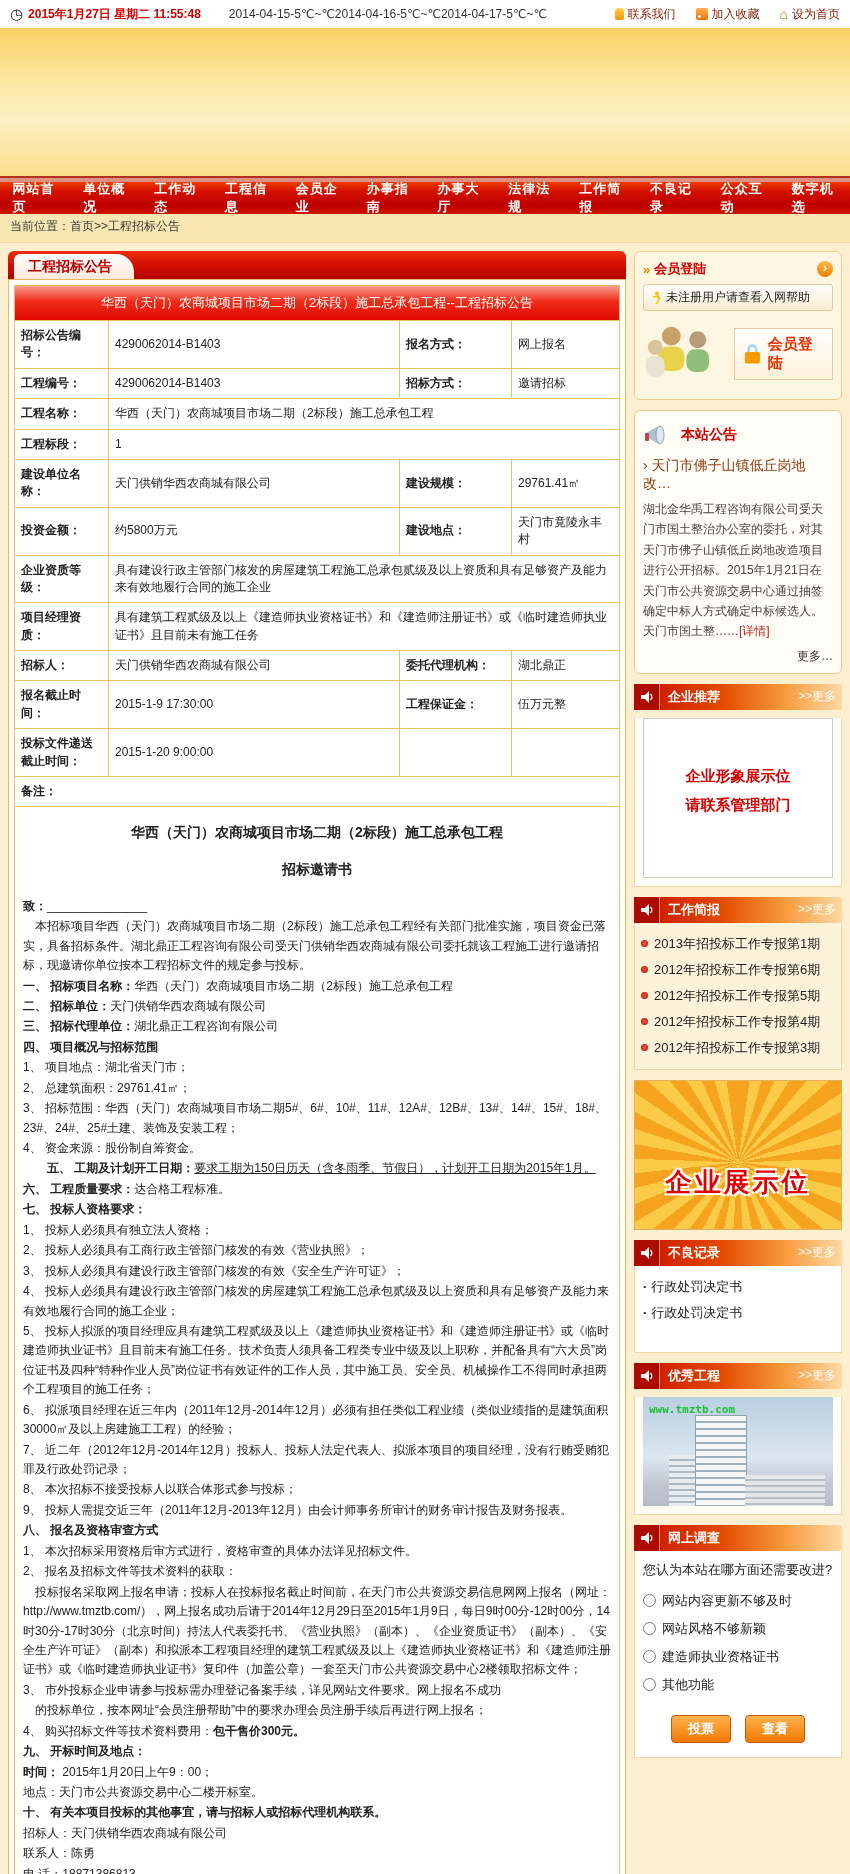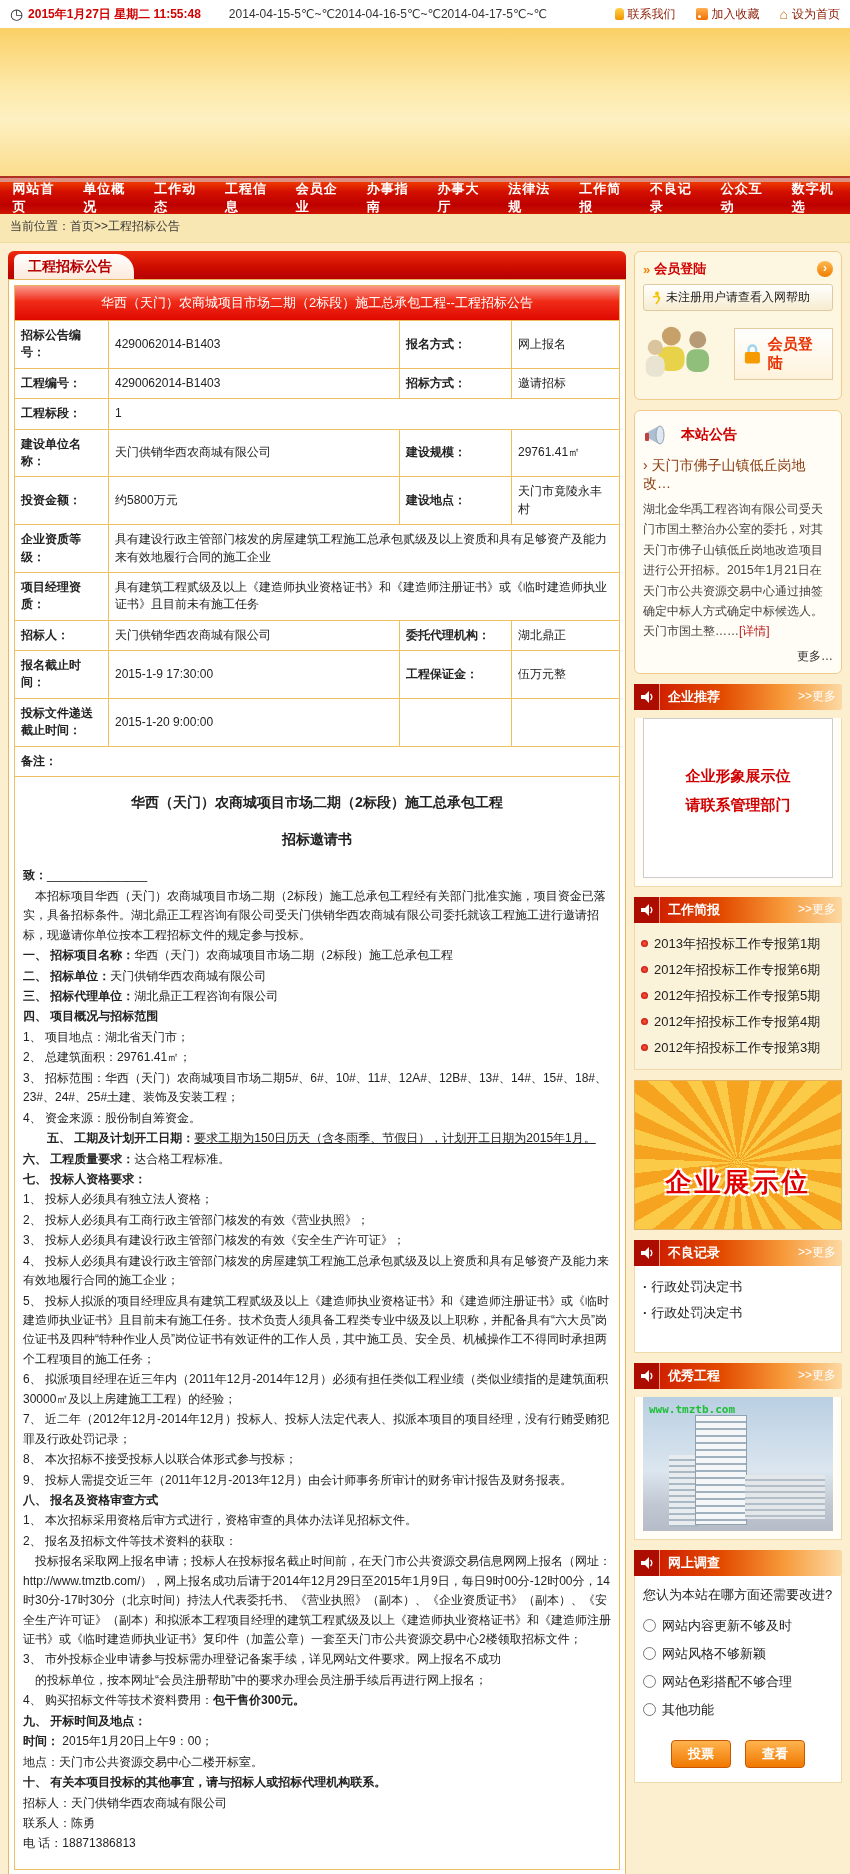--- a/index.html
+++ b/index.html
@@ -83,21 +83,21 @@
   .brief-item { display:flex; align-items:center; gap:6px; padding:4px 0; font-size:13px; color:#222; cursor:pointer; }
   .brief-bullet { width:7px; height:7px; background:radial-gradient(#ff5a3c,#b00000); border-radius:50%; flex:none; }
 
   .sunburst { height:150px; border:1px solid #e2b05e; position:relative; display:flex; align-items:center; justify-content:center; background:repeating-conic-gradient(from 0deg at 50% 55%, #f6a31f 0deg 8deg, #fbca46 8deg 16deg); overflow:hidden; cursor:pointer; }
   .sunburst span { position:relative; color:#e00000; font-weight:bold; font-size:26px; letter-spacing:3px; text-shadow:-2px -2px 0 #fff,2px -2px 0 #fff,-2px 2px 0 #fff,2px 2px 0 #fff; top:28px; }
 
   .bad-list { padding:8px 8px 26px 8px; background:#fff; }
   .bad-item { padding:4px 0; font-size:13px; color:#222; cursor:pointer; }
   .bad-item::before { content:"·"; font-weight:bold; margin-right:4px; }
 
-  .building { margin:8px; height:134px; position:relative; background:linear-gradient(180deg,#b9cfe2 0%,#dbe6ef 55%,#c2c8d2 80%,#b5bcc8 100%); overflow:hidden; cursor:pointer; }
+  .building { margin:8px; height:109px; position:relative; background:linear-gradient(180deg,#b9cfe2 0%,#dbe6ef 55%,#c2c8d2 80%,#b5bcc8 100%); overflow:hidden; cursor:pointer; }
   .bl-tower { position:absolute; left:52px; top:18px; width:52px; height:110px; background:repeating-linear-gradient(180deg,#f4f6f8 0 5px,#9fb0bf 5px 7px); border:1px solid #8fa0ae; }
   .bl-mid { position:absolute; left:26px; top:58px; width:30px; height:72px; background:repeating-linear-gradient(180deg,#e8ecef 0 4px,#aab8c4 4px 6px); }
   .bl-low { position:absolute; right:8px; top:78px; width:80px; height:44px; background:repeating-linear-gradient(180deg,#e3e7ea 0 4px,#b3bec8 4px 6px); }
   .bl-url { position:absolute; left:6px; top:6px; color:#1fbf3a; font-family:"DejaVu Sans Mono",monospace; font-size:11px; font-weight:bold; }
 
   .survey-body { padding:10px 8px 14px 8px; background:#fff; }
   .survey-q { font-size:13px; margin-bottom:8px; }
   .survey-opt { display:flex; align-items:center; gap:6px; padding:5px 0; font-size:13px; cursor:pointer; }
   .survey-btns { display:flex; justify-content:center; gap:14px; margin-top:16px; }
   .survey-btn { background:linear-gradient(180deg,#ffb34e,#f07800); border:1px solid #c85800; border-radius:4px; color:#fff; font-weight:bold; font-size:13px; padding:4px 16px; cursor:pointer; }
@@ -156,20 +156,24 @@
               <td class="lbl">招标公告编号：</td>
               <td>4290062014-B1403</td>
               <td class="lbl2">报名方式：</td>
               <td class="val2">网上报名</td>
             </tr>
             <tr>
               <td class="lbl">工程编号：</td>
               <td>4290062014-B1403</td>
               <td class="lbl2">招标方式：</td>
               <td class="val2">邀请招标</td>
+            </tr>
+            <tr>
+              <td class="lbl">工程名称：</td>
+              <td colspan="3">华西（天门）农商城项目市场二期（2标段）施工总承包工程</td>
             </tr>
             <tr>
               <td class="lbl">工程标段：</td>
               <td colspan="3">1</td>
             </tr>
             <tr>
               <td class="lbl">建设单位名称：</td>
               <td>天门供销华西农商城有限公司</td>
               <td class="lbl2">建设规模：</td>
               <td class="val2">29761.41㎡</td>
@@ -420,21 +424,21 @@
             <label class="survey-opt">
               <input type="radio" name="survey" style="">
               <span>网站内容更新不够及时</span>
             </label>
             <label class="survey-opt">
               <input type="radio" name="survey" style="">
               <span>网站风格不够新颖</span>
             </label>
             <label class="survey-opt">
               <input type="radio" name="survey" style="">
-              <span>网站色彩搭配不够合理</span>
+              <span>建造师执业资格证书</span>
             </label>
             <label class="survey-opt">
               <input type="radio" name="survey" style="">
               <span>其他功能</span>
             </label>
           </div>
         <div class="survey-btns">
           <button class="survey-btn">投票</button>
           <button class="survey-btn">查看</button>
         </div>

